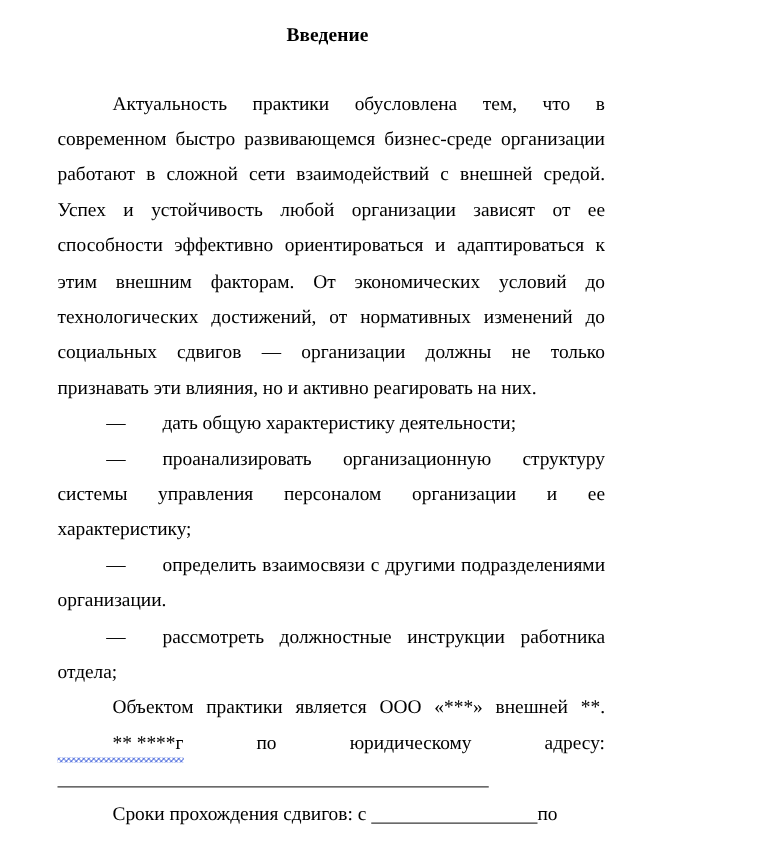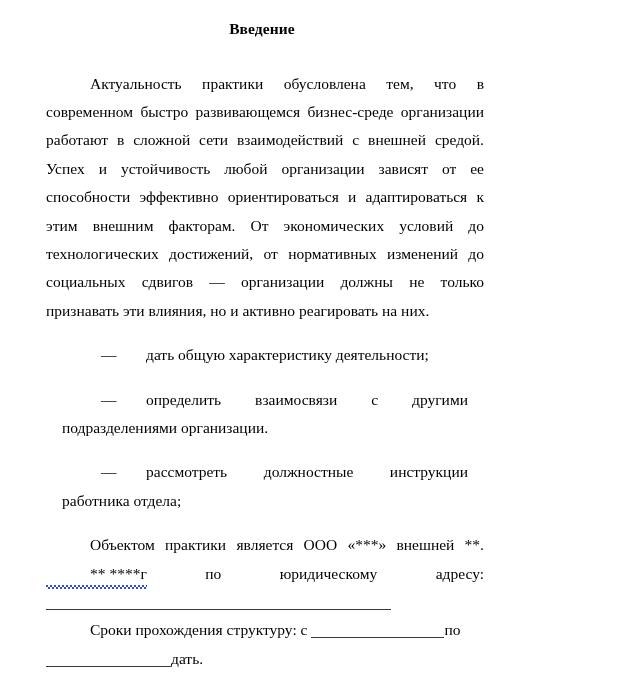--- a/index.html
+++ b/index.html
@@ -50,21 +50,21 @@
     text-indent: 44px;
     hyphens: none;
   }
 
   p.para.no-indent {
     text-indent: 0;
   }
 
   
   p.dash-item {
-    margin: 16px;
+    margin: 0;
     font-size: 15.5px;
     line-height: 28.4px;
     text-align: justify;
     text-justify: inter-word;
     text-indent: 0;
     padding-left: 0;
   }
 
   .dash-mark {
     display: inline-block;
@@ -113,38 +113,41 @@
   <div class="body-block">
 
     <p class="para">Актуальность практики обусловлена тем, что в современном быстро развивающемся бизнес-среде организации работают в сложной сети взаимодействий с внешней средой. Успех и устойчивость любой организации зависят от ее способности эффективно ориентироваться и адаптироваться к этим внешним факторам. От экономических условий до технологических достижений, от нормативных изменений до социальных сдвигов — организации должны не только признавать эти влияния, но и активно реагировать на них.</p>
 
 
 
     <p class="dash-item">
       <span class="dash-mark">—</span><span>дать общую характеристику деятельности;</span>
     </p>
 
+    <p class="dash-item">
+      <span class="dash-mark">—</span><span>проанализировать организационную структуру системы управления персоналом организации и ее характеристику;</span>
+    </p>
 
     <p class="dash-item">
       <span class="dash-mark">—</span><span>определить взаимосвязи с другими подразделениями организации.</span>
     </p>
 
     <p class="dash-item">
       <span class="dash-mark">—</span><span>рассмотреть должностные инструкции работника отдела;</span>
     </p>
 
     <p class="para">
       <span>Объектом практики является ООО «***» внешней **.</span>
       <span class="squiggle"><span>** ****г</span></span>
       <span>по юридическому адресу:</span>
       <span class="blank-line bl-addr"></span>
     </p>
 
     <p class="para">
-      <span>Сроки прохождения структуру:</span>
+      <span>Сроки прохождения сдвигов:</span>
       <span>с</span>
       <span class="blank-line bl-from"></span><span>по</span>
     </p>
 
     <p class="para no-indent">
       <span class="blank-line bl-to"></span><span>дать.</span>
     </p>
 
   </div>
 </div>

